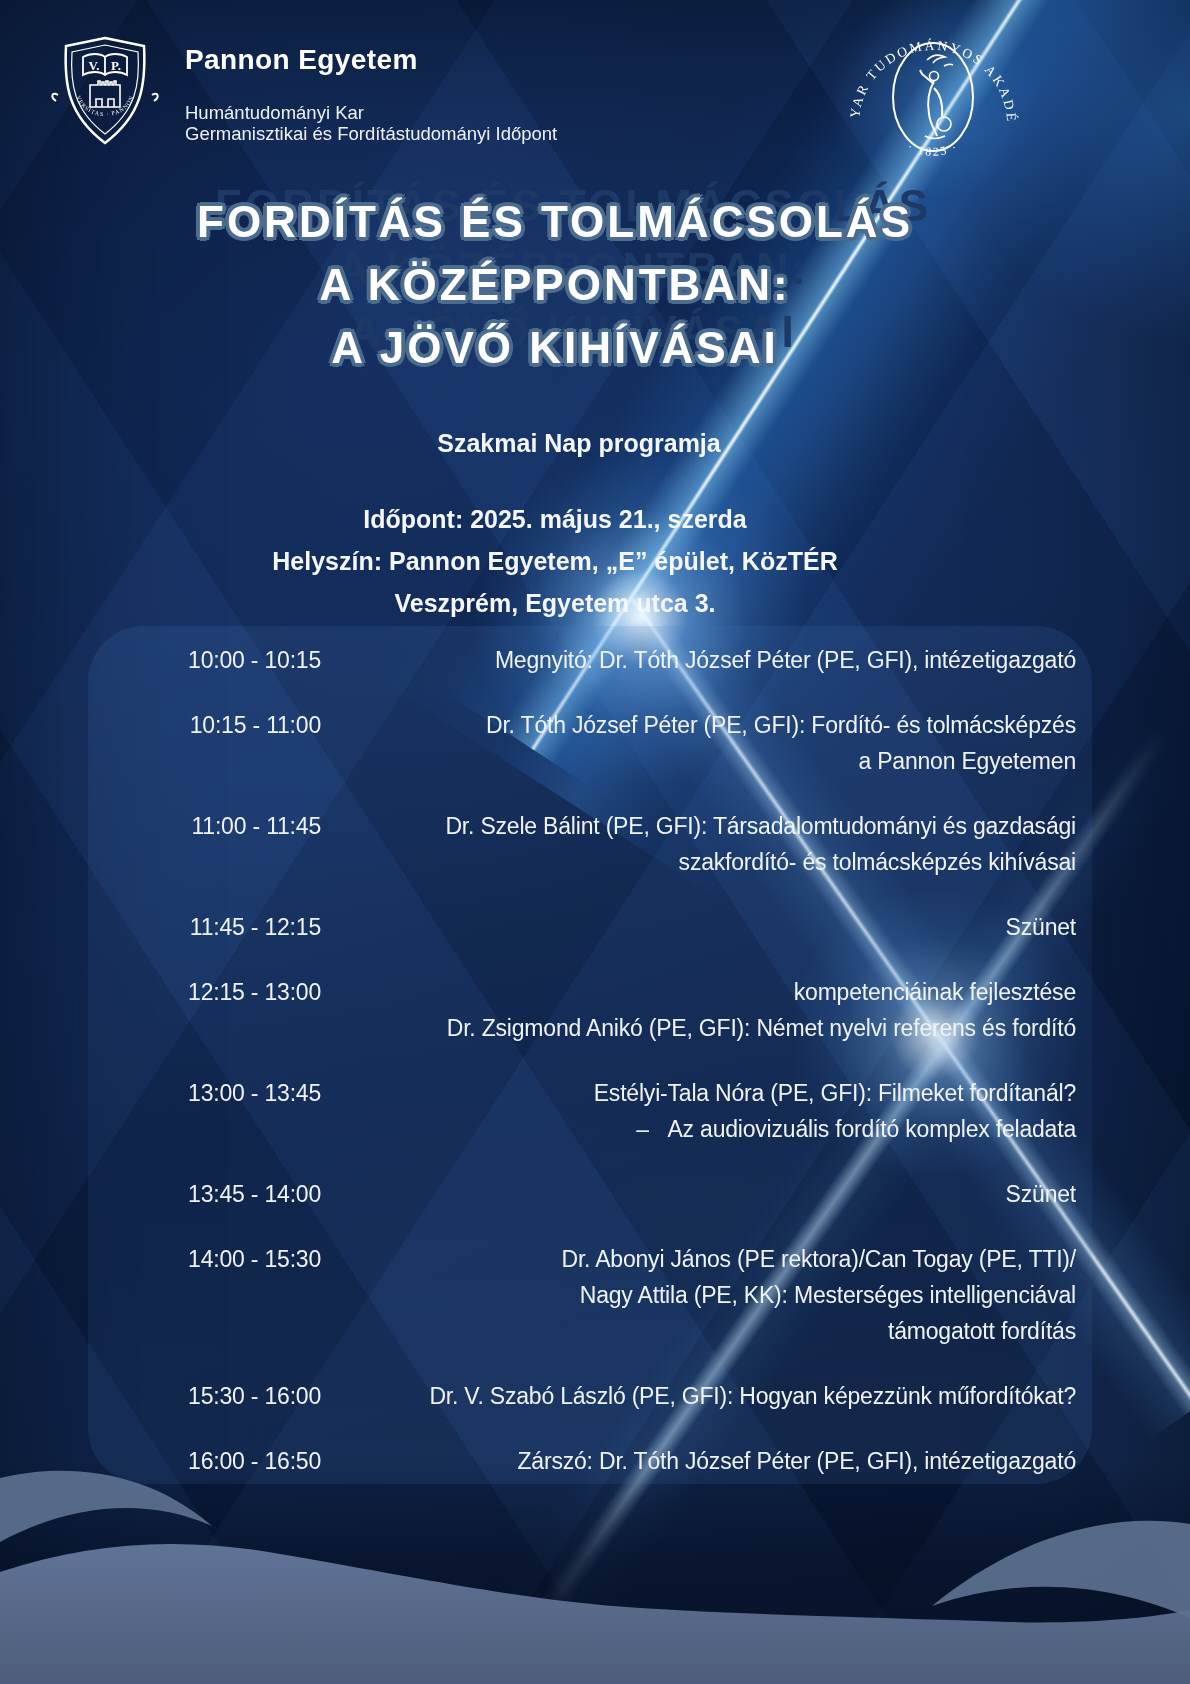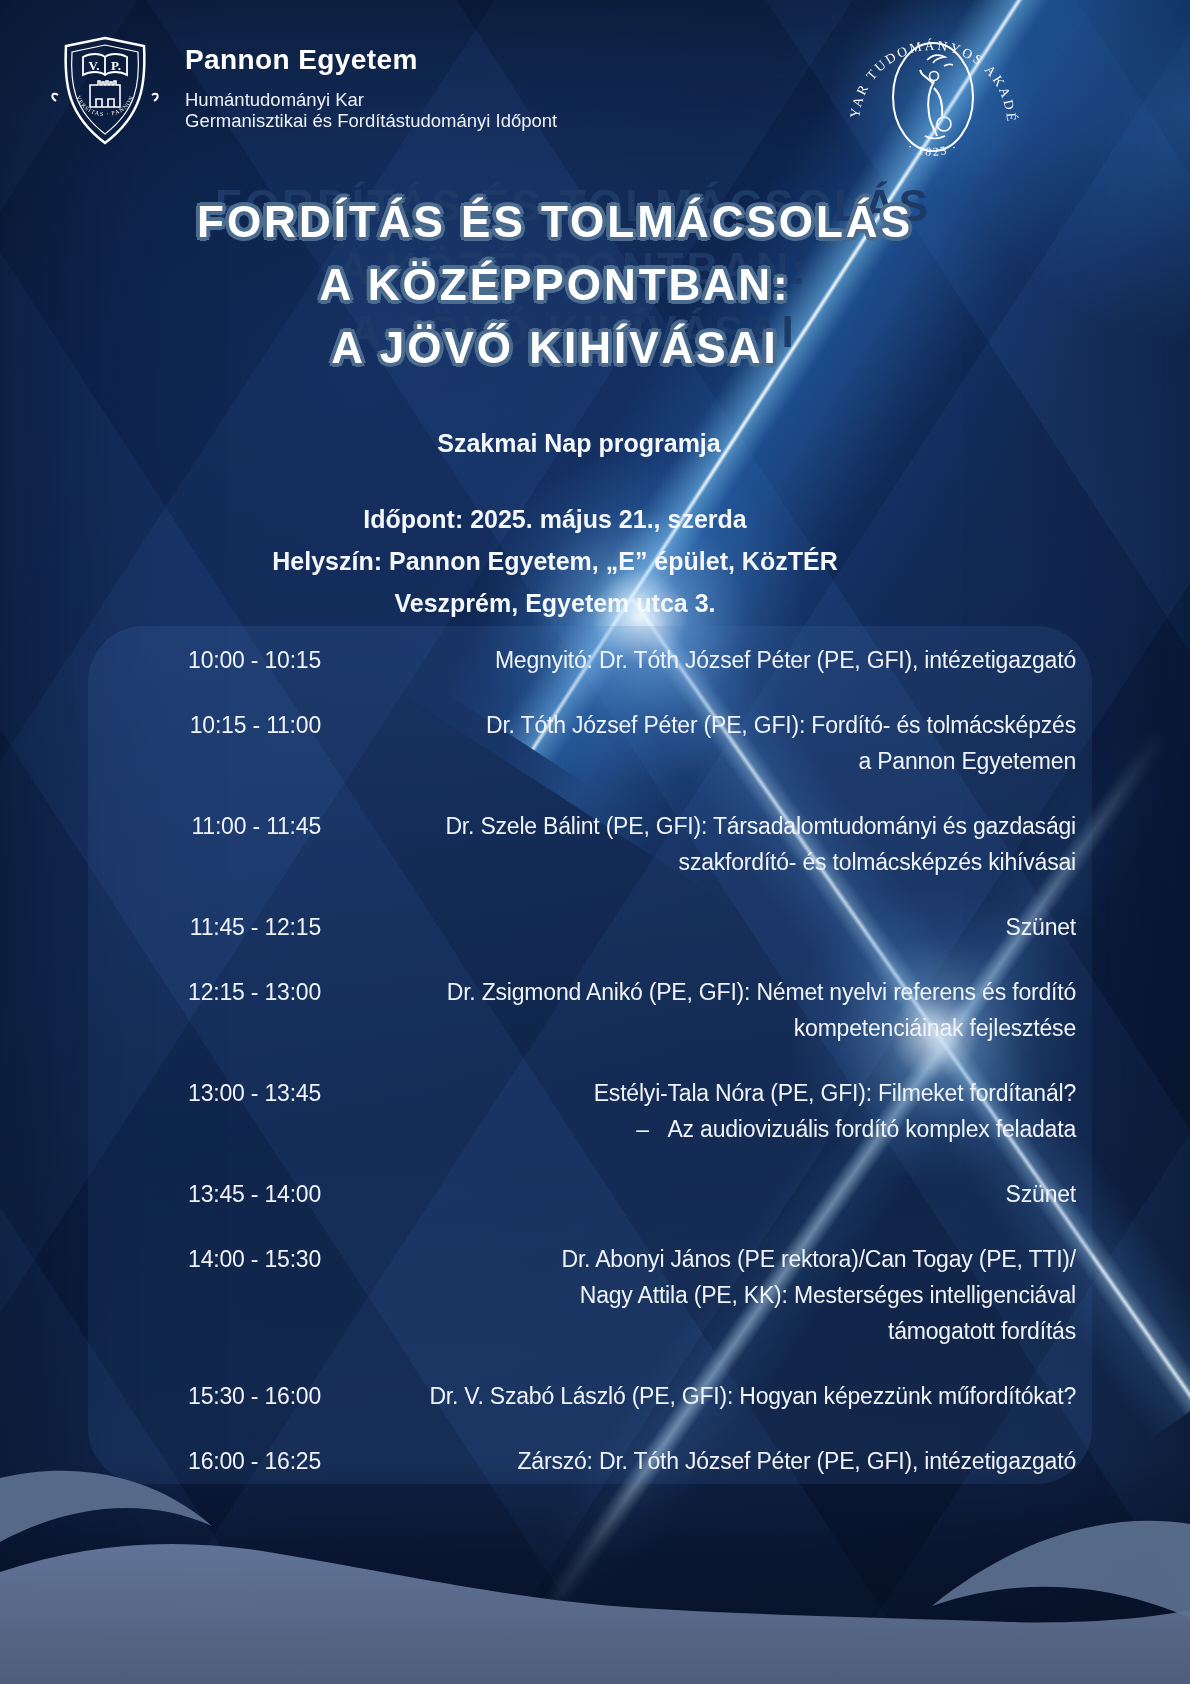--- a/index.html
+++ b/index.html
@@ -39,21 +39,21 @@
       rgba(80,150,220,.12) 48%, transparent 72%);}
   .cornerglow{left:960px;top:-120px;width:460px;height:460px;border-radius:50%;
       background:radial-gradient(circle, rgba(55,135,225,.38) 0%, rgba(40,110,200,.18) 45%, transparent 72%);}
   
   .panel{left:88px;top:626px;width:1004px;height:858px;border-radius:56px;
       background:linear-gradient(175deg, rgba(72,122,192,.17), rgba(46,92,156,.12) 55%, rgba(72,122,192,.16));}
   
   .pe-logo{position:absolute;left:50px;top:33px;}
   .pe-words{position:absolute;left:185px;top:44px;}
   .pe-name{font-size:28px;font-weight:700;letter-spacing:.4px;color:#fff;}
-  .pe-sub{font-size:18.5px;line-height:21px;color:#eef2f8;margin-top:13px;}
+  .pe-sub{font-size:18.5px;line-height:21px;color:#eef2f8;margin-top:26px;}
   .mta{position:absolute;left:843px;top:4px;}
   .mta-halo{left:828px;top:-10px;width:210px;height:210px;border-radius:50%;
       background:radial-gradient(circle, rgba(80,160,235,.25) 0%, transparent 70%);}
   
   .title{position:absolute;left:0;top:197px;width:1110px;text-align:center;}
   .tline{position:relative;height:63px;font-weight:700;font-size:44px;letter-spacing:3px;}
   .tline .ghost,.tline .main{position:absolute;left:0;right:0;top:0;}
   .tline .ghost{color:#1d3a66;transform:translate(18px,-16px);}
   .tline .main{color:#ffffff;
       text-shadow:4px 0 #4c6c8f,-4px 0 #4c6c8f,0 4px #4c6c8f,0 -4px #4c6c8f,
@@ -191,22 +191,22 @@
   <div class="row brk">
     <div class="time">11:45 - 12:15</div>
     <div class="desc">
           <div class="dline">Szünet</div>
         </div>
   </div>
 
   <div class="row">
     <div class="time">12:15 - 13:00</div>
     <div class="desc">
+          <div class="dline">kompetenciáinak fejlesztése</div>
           <div class="dline">Dr. Zsigmond Anikó (PE, GFI): Német nyelvi referens és fordító</div>
-          <div class="dline">kompetenciáinak fejlesztése</div>
         </div>
   </div>
 
   <div class="row">
     <div class="time">13:00 - 13:45</div>
     <div class="desc">
           <div class="dline">Estélyi-Tala Nóra (PE, GFI): Filmeket fordítanál?</div>
           <div class="dline">–&nbsp;&nbsp;&nbsp;Az audiovizuális fordító komplex feladata</div>
         </div>
   </div>
@@ -228,20 +228,20 @@
   </div>
 
   <div class="row">
     <div class="time">15:30 - 16:00</div>
     <div class="desc">
           <div class="dline">Dr. V. Szabó László (PE, GFI): Hogyan képezzünk műfordítókat?</div>
         </div>
   </div>
 
   <div class="row">
-    <div class="time">16:00 - 16:25</div>
+    <div class="time">16:00 - 16:50</div>
     <div class="desc">
           <div class="dline">Zárszó: Dr. Tóth József Péter (PE, GFI), intézetigazgató</div>
         </div>
   </div>
 </div>
 
 </div>
 
 </body></html>

